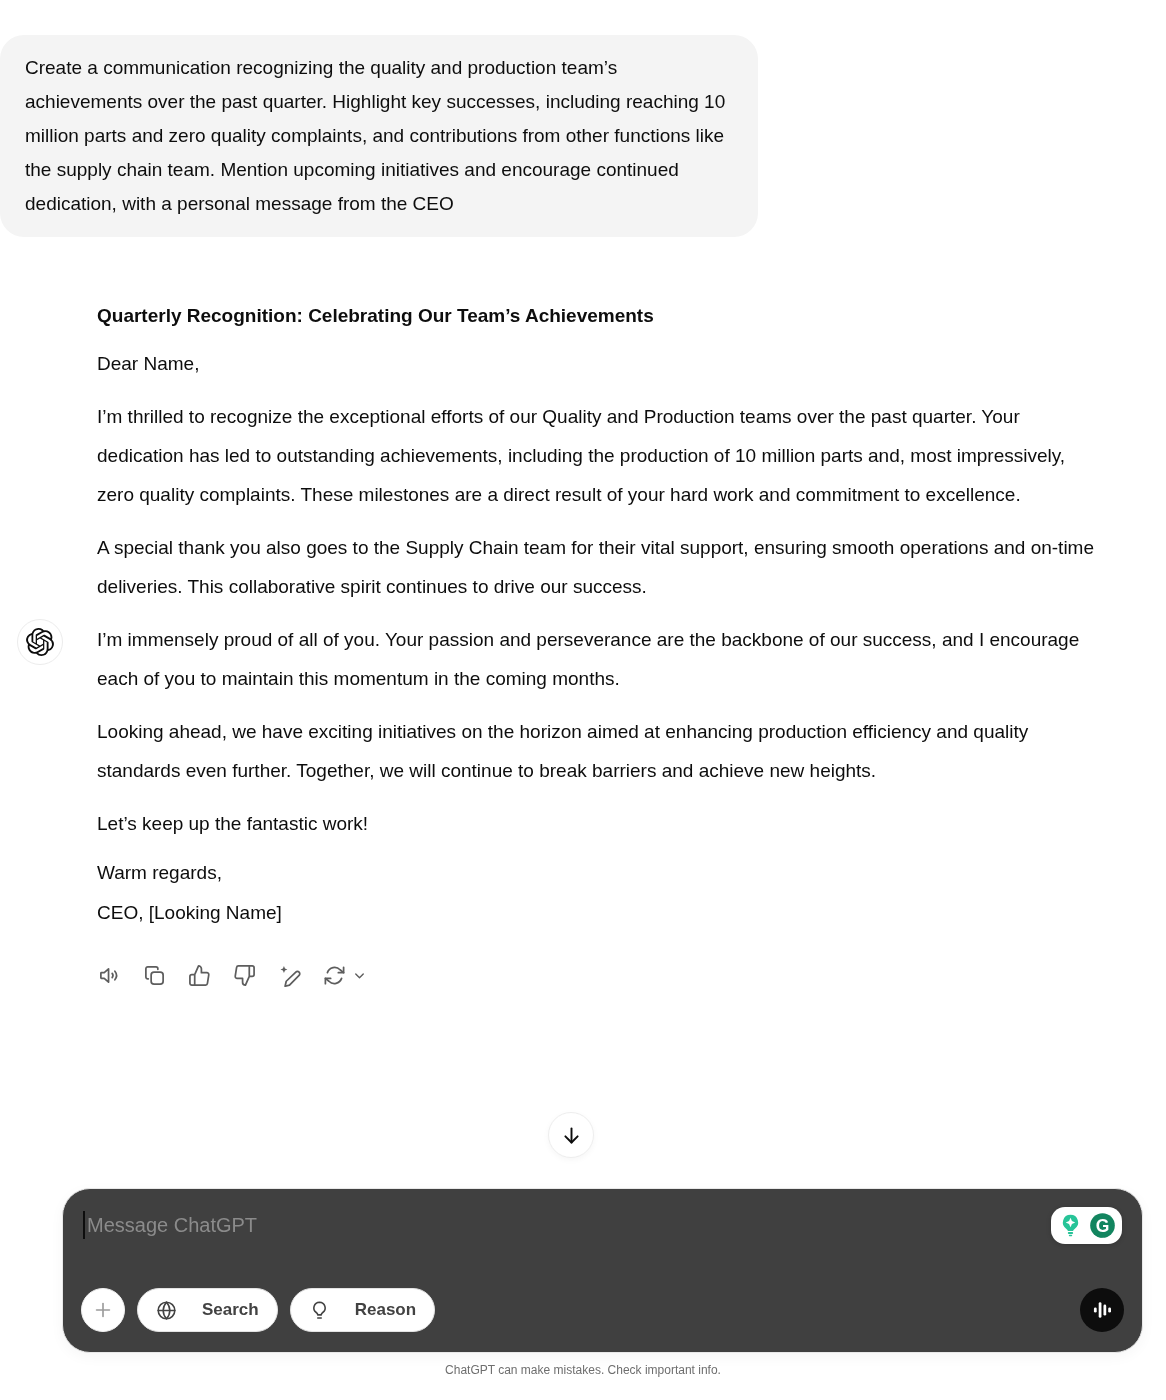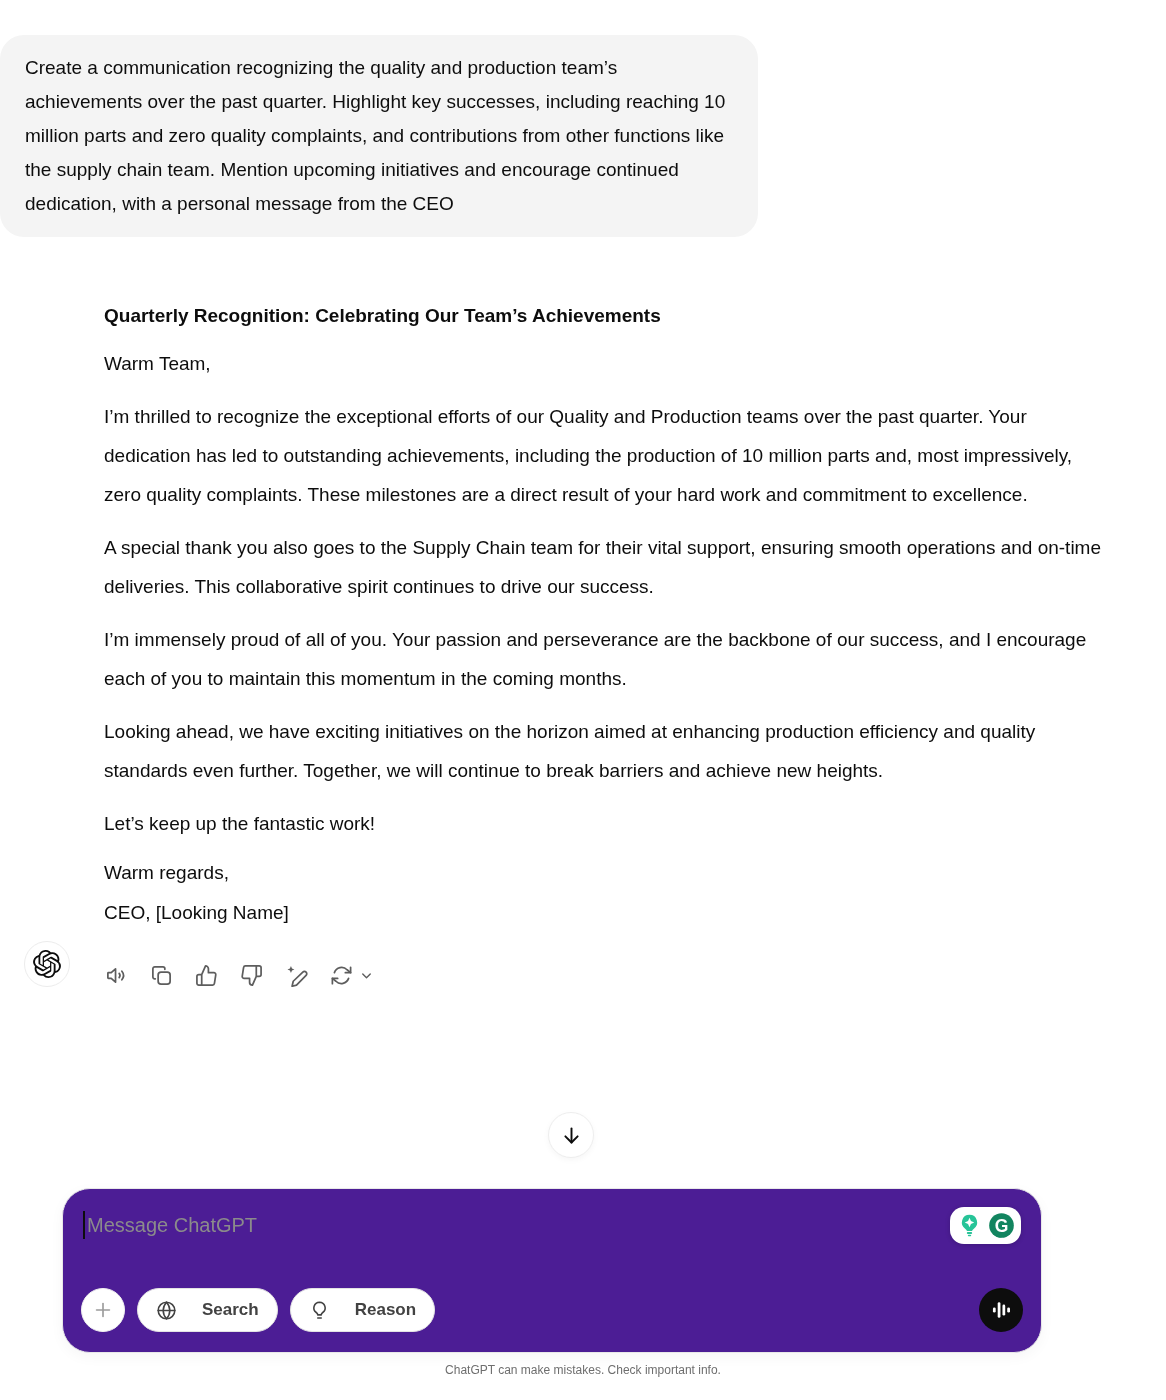--- a/index.html
+++ b/index.html
@@ -24,23 +24,23 @@
     border-radius: 24px;
     padding: 16px 25px;
     max-width: 758px;
     font-size: 19px;
     line-height: 34px;
   }
 
   
   .assistant-row {
     display: flex;
-    align-items: flex-end;
+    align-items: center;
     margin-top: 59px;
-    padding-left: 24px;
+    padding-left: 17px;
   }
   .avatar {
     width: 46px; height: 46px;
     border: 1px solid #ececec;
     border-radius: 50%;
     display: flex; align-items: center; justify-content: center;
     flex-shrink: 0;
     background: #fff;
   }
   .message {
@@ -86,22 +86,22 @@
     border: 1px solid #eeeeee;
     box-shadow: 0 2px 6px rgba(0,0,0,0.04);
     display: flex; align-items: center; justify-content: center;
     cursor: pointer;
   }
 
   
   .composer {
     position: absolute;
     left: 62px; top: 1188px;
-    width: 980px; height: 165px;
-    background: #4c1d95;
+    width: 1081px; height: 165px;
+    background: #404040;
     border: 1px solid #e8e8e8;
     border-radius: 28px;
     box-shadow: 0 4px 14px rgba(0,0,0,0.04);
     padding: 18px 20px;
   }
   .composer-top {
     display: flex;
     justify-content: space-between;
     align-items: flex-start;
   }
@@ -189,21 +189,21 @@
   <div class="avatar">
     <span>
       <svg width="28" height="28" viewBox="0 0 24 24" fill="#0d0d0d">
         <path d="M22.2819 9.8211a5.9847 5.9847 0 0 0-.5157-4.9108 6.0462 6.0462 0 0 0-6.5098-2.9A6.0651 6.0651 0 0 0 4.9807 4.1818a5.9847 5.9847 0 0 0-3.9977 2.9 6.0462 6.0462 0 0 0 .7427 7.0966 5.98 5.98 0 0 0 .511 4.9107 6.051 6.051 0 0 0 6.5146 2.9001A5.9847 5.9847 0 0 0 13.2599 24a6.0557 6.0557 0 0 0 5.7718-4.2058 5.9894 5.9894 0 0 0 3.9977-2.9001 6.0557 6.0557 0 0 0-.7475-7.073zm-9.022 12.6081a4.4755 4.4755 0 0 1-2.8764-1.0408l.1419-.0804 4.7783-2.7582a.7948.7948 0 0 0 .3927-.6813v-6.7369l2.02 1.1686a.071.071 0 0 1 .038.0615v5.5826a4.504 4.504 0 0 1-4.4945 4.4849zm-9.6607-4.1254a4.4708 4.4708 0 0 1-.5346-3.0137l.142.0852 4.783 2.7582a.7712.7712 0 0 0 .7806 0l5.8428-3.3685v2.3324a.0804.0804 0 0 1-.0332.0615L9.74 19.9502a4.4992 4.4992 0 0 1-6.1408-1.6464zM2.3408 7.8956a4.485 4.485 0 0 1 2.3655-1.9728V11.6a.7664.7664 0 0 0 .3879.6765l5.8144 3.3543-2.0201 1.1685a.0757.0757 0 0 1-.071 0l-4.8303-2.7865A4.504 4.504 0 0 1 2.3408 7.8956zm16.5963 3.8558L13.1038 8.364 15.1192 7.2a.0757.0757 0 0 1 .071 0l4.8303 2.7913a4.4944 4.4944 0 0 1-.6765 8.1042v-5.6772a.79.79 0 0 0-.407-.667zm2.0107-3.0231l-.142-.0852-4.7735-2.7818a.7759.7759 0 0 0-.7854 0L9.409 9.2297V6.8974a.0662.0662 0 0 1 .0284-.0615l4.8303-2.7866a4.4992 4.4992 0 0 1 6.6802 4.66zM8.3065 12.863l-2.02-1.1638a.0804.0804 0 0 1-.038-.0567V6.0742a4.4992 4.4992 0 0 1 7.3757-3.4537l-.142.0805L8.704 5.459a.7948.7948 0 0 0-.3927.6813zm1.0976-2.3654l2.602-1.4998 2.6069 1.4998v2.9994l-2.5974 1.4997-2.6067-1.4997z"></path>
       </svg>
     </span>
   </div>
 
   <div class="message">
     <h2>Quarterly Recognition: Celebrating Our Team’s Achievements</h2>
-    <p>Warm Team,</p>
+    <p>Dear Name,</p>
     <p>I’m thrilled to recognize the exceptional efforts of our Quality and Production teams over the past quarter. Your dedication has led to outstanding achievements, including the production of 10 million parts and, most impressively, zero quality complaints. These milestones are a direct result of your hard work and commitment to excellence.</p>
     <p>A special thank you also goes to the Supply Chain team for their vital support, ensuring smooth operations and on-time deliveries. This collaborative spirit continues to drive our success.</p>
     <p>I’m immensely proud of all of you. Your passion and perseverance are the backbone of our success, and I encourage each of you to maintain this momentum in the coming months.</p>
     <p>Looking ahead, we have exciting initiatives on the horizon aimed at enhancing production efficiency and quality standards even further. Together, we will continue to break barriers and achieve new heights.</p>
     <p>Let’s keep up the fantastic work!</p>
     <div class="signature">
       <div class="sig-line">Warm regards,</div>
       <div class="sig-line">CEO, [Looking Name]</div>
     </div>
 

